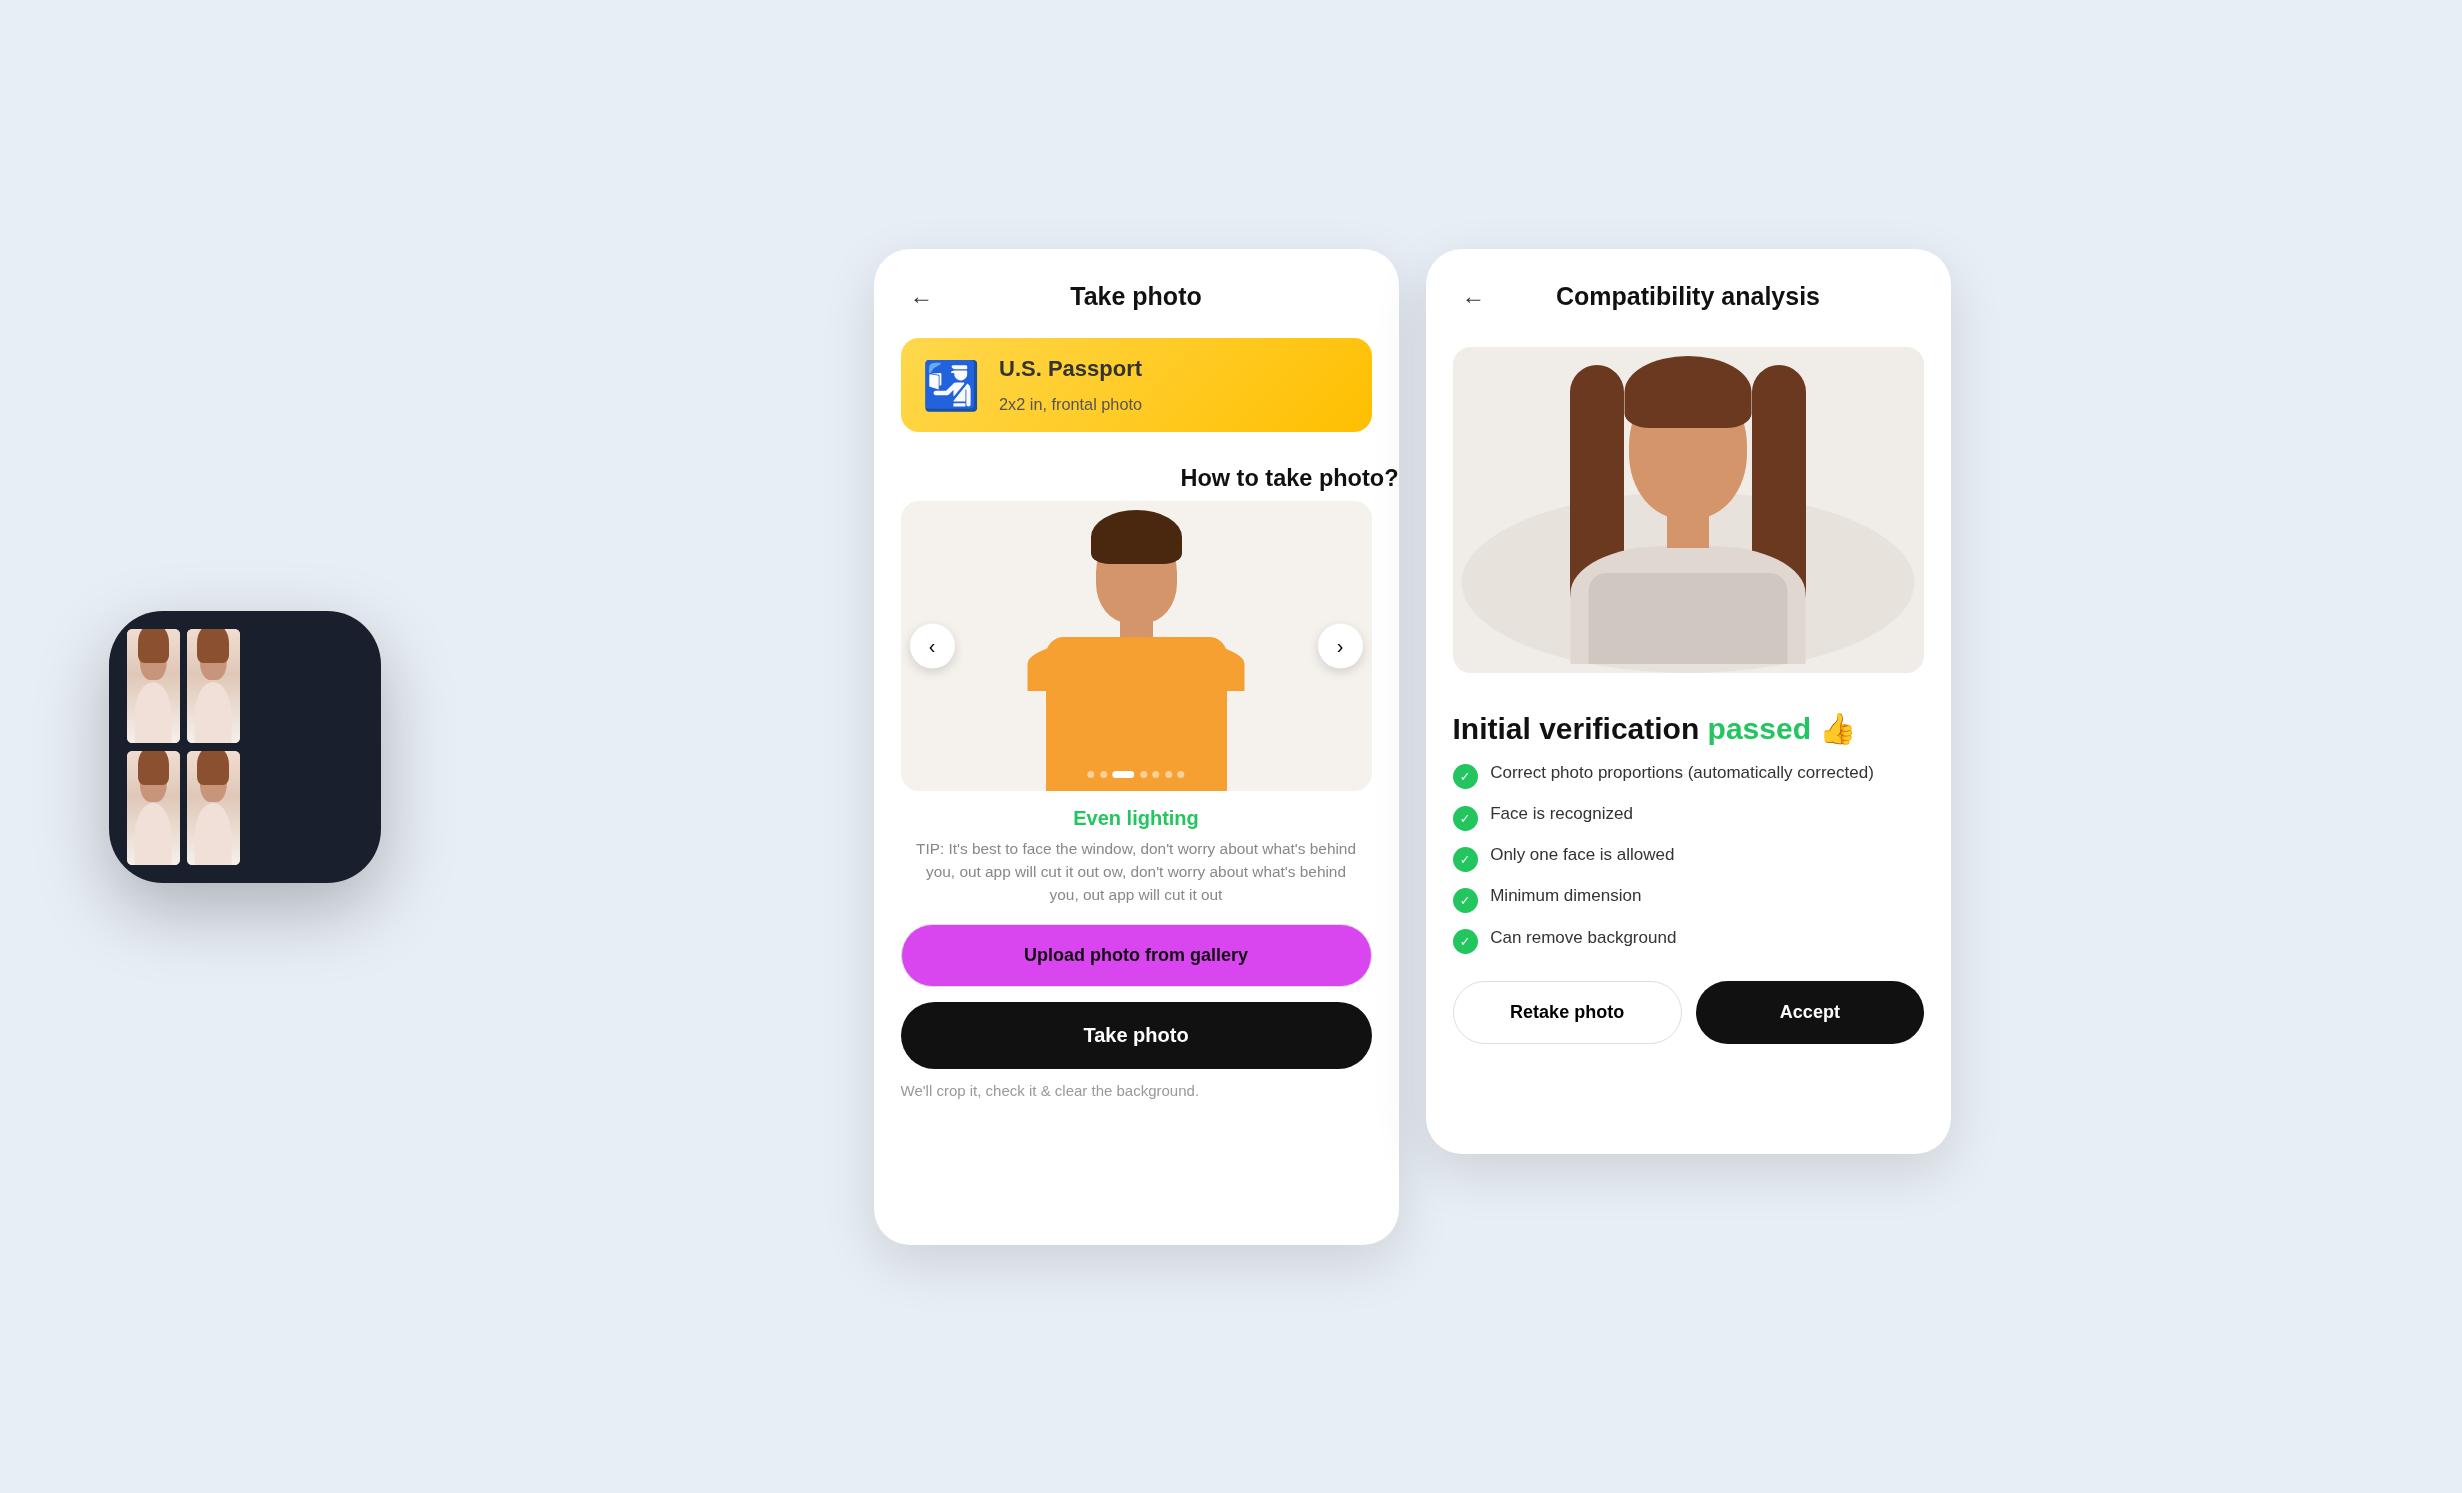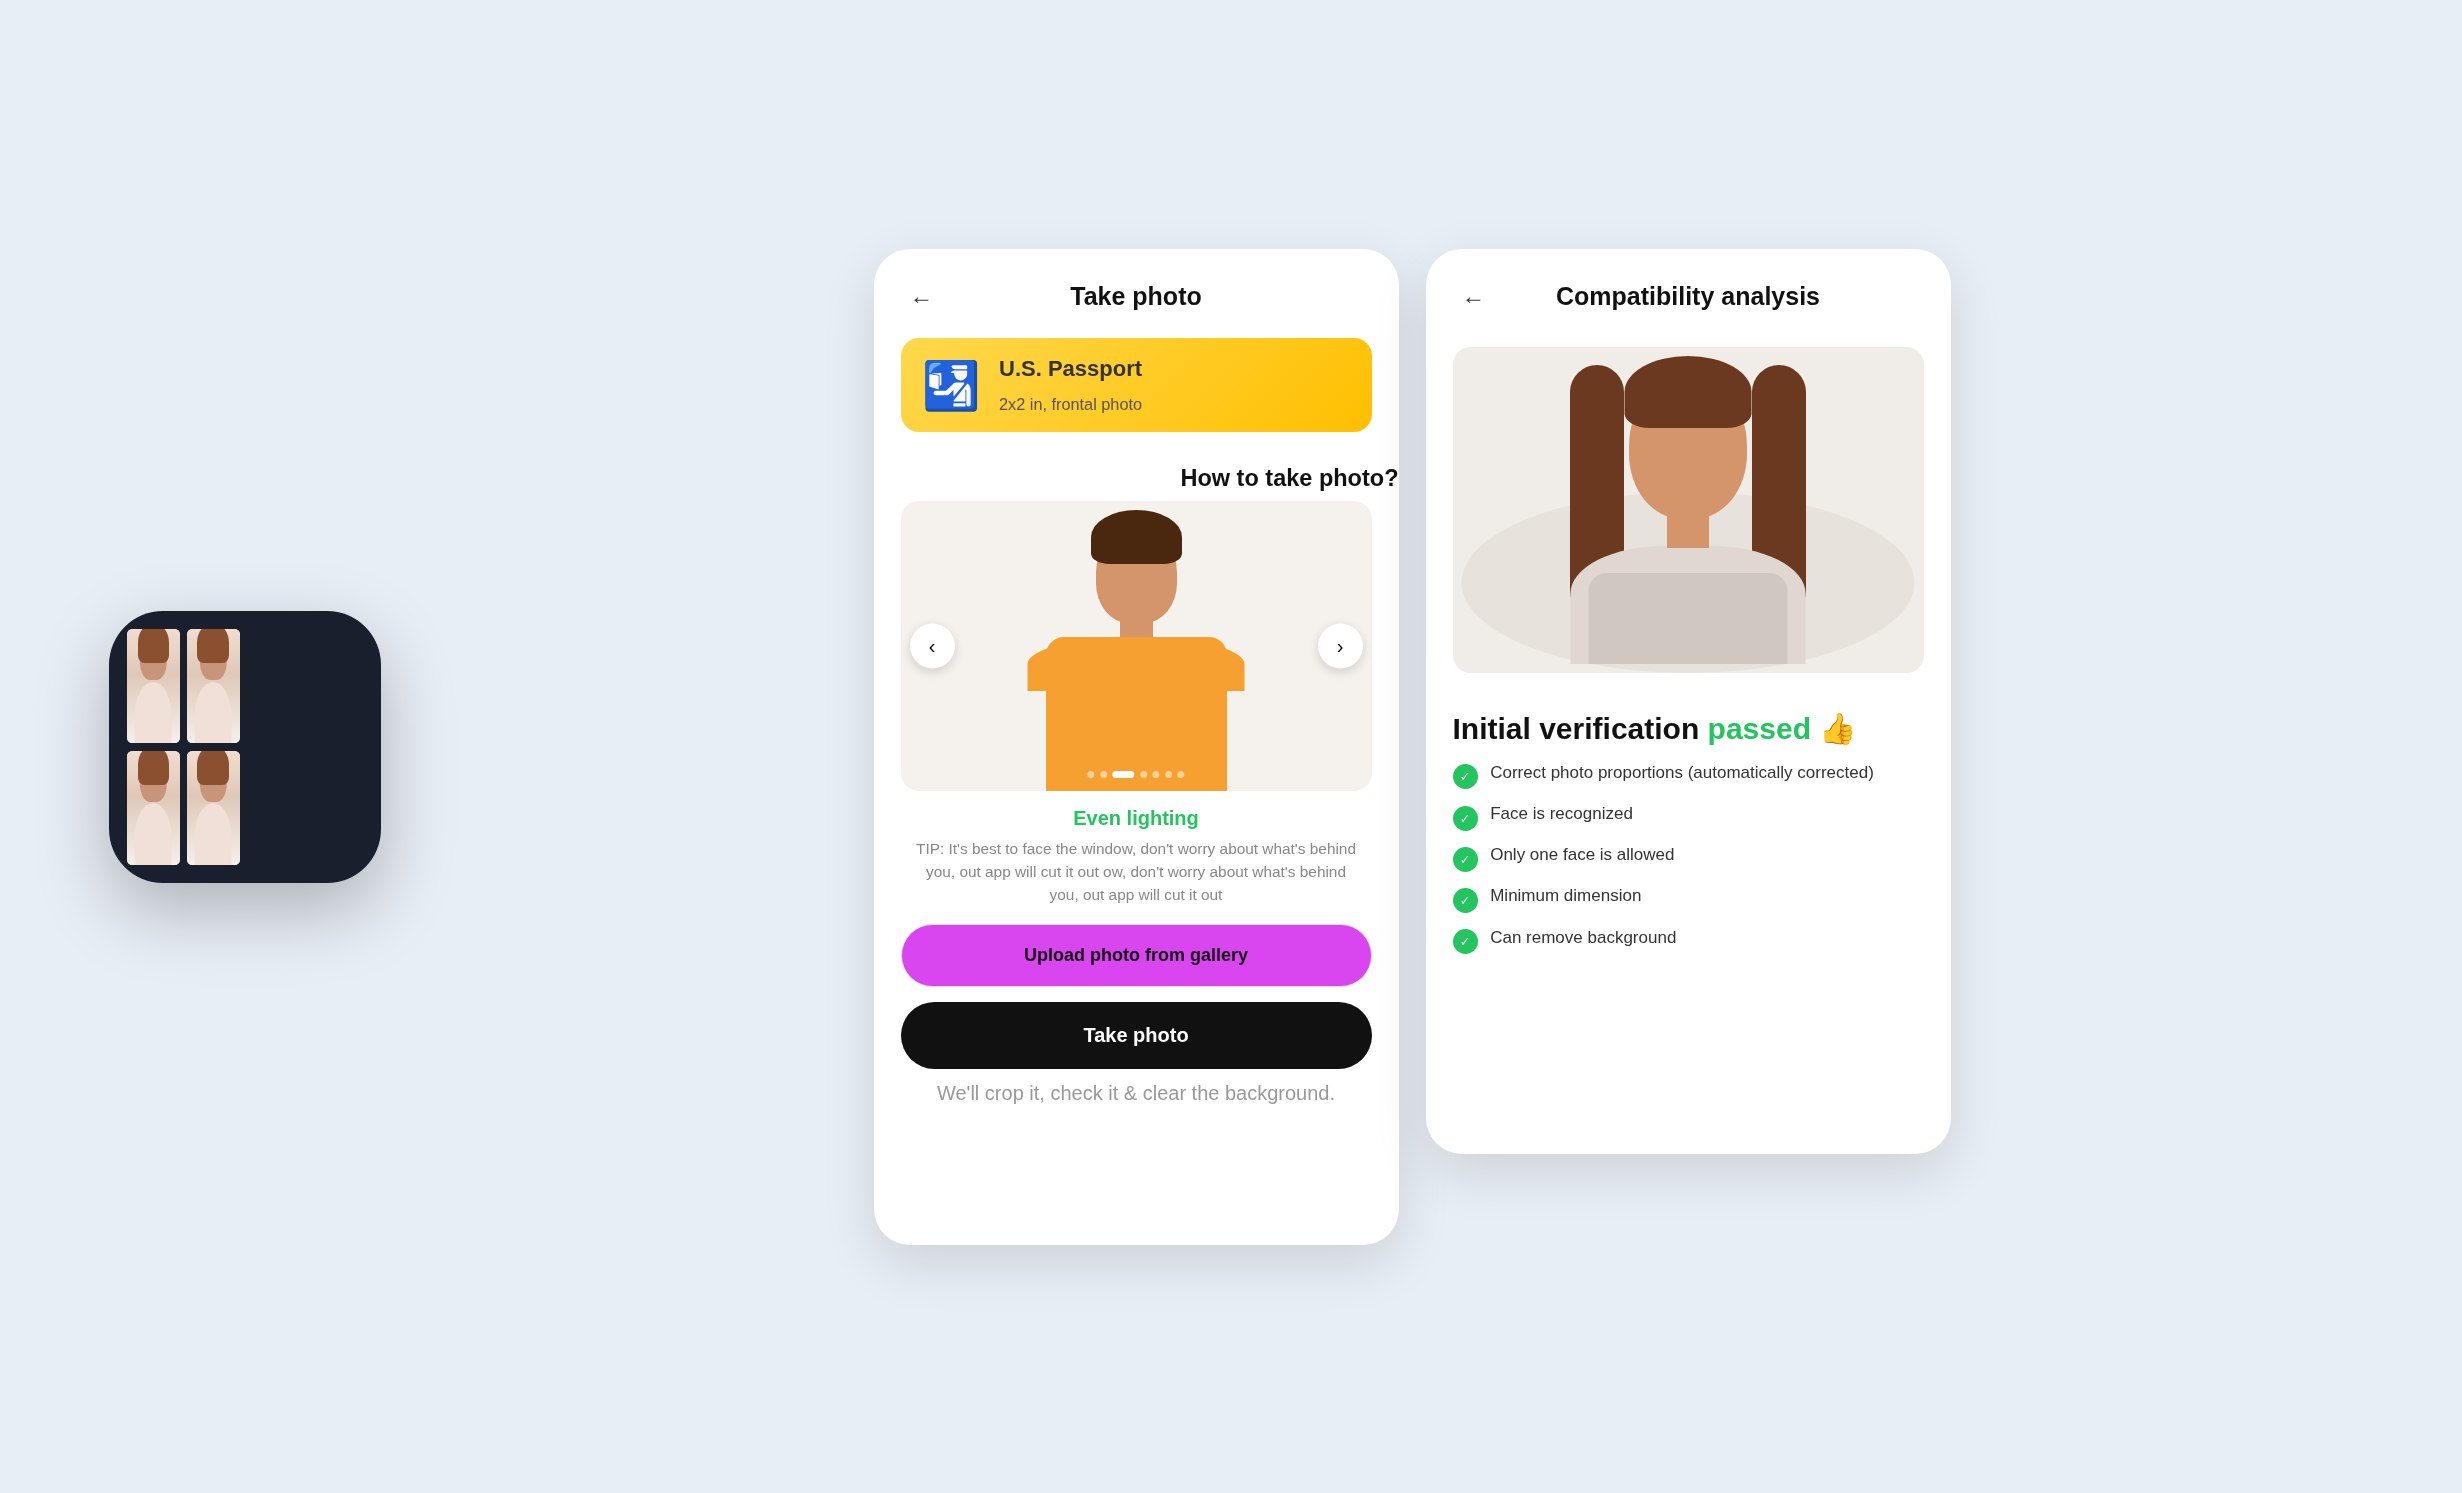--- a/index.html
+++ b/index.html
@@ -209,22 +209,22 @@
       border: none;
       border-radius: 54px;
       background: #111;
       font-size: 20px;
       font-weight: 700;
       color: #fff;
       cursor: pointer;
       text-align: center;
     }
     .crop-note {
-      text-align: center;
-      font-size: 20px;
+      text-align: left;
+      font-size: 15px;
       color: #999;
       padding: 0 27px 27px;
     }
 
     
     .analysis-photo-area {
       margin: 18px 27px;
       background: #f0ede8;
       border-radius: 18px;
       height: 326px;
@@ -467,17 +467,21 @@
         <div class="check-item">
           <div class="check-icon">✓</div>
           <span>Minimum dimension</span>
         </div>
         <div class="check-item">
           <div class="check-icon">✓</div>
           <span>Can remove background</span>
         </div>
       </div>
 
+      <div class="action-buttons">
+        <button class="retake-btn">Retake photo</button>
+        <button class="accept-btn">Accept</button>
+      </div>
 
     </div>
   </div>
 </div>
 
 
 </body></html>

